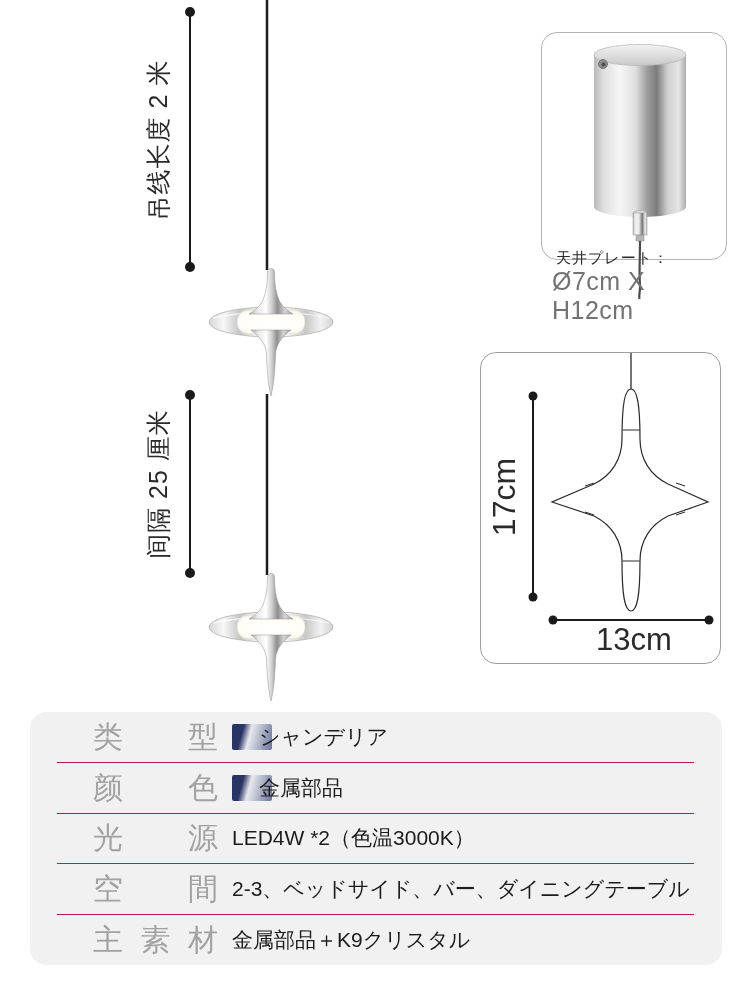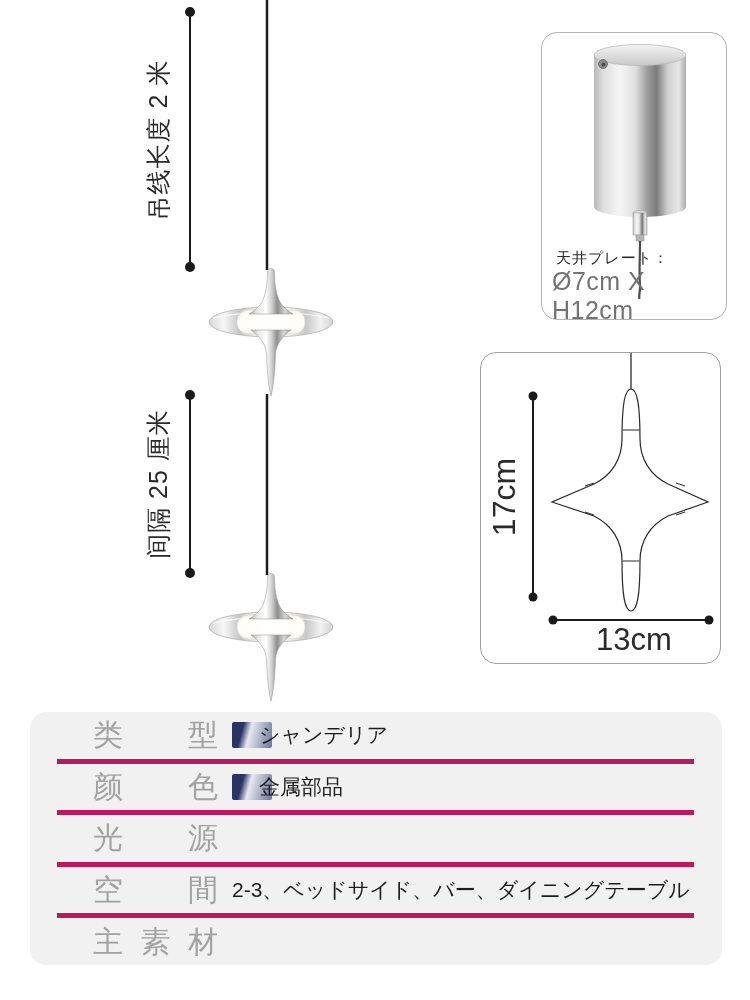--- a/index.html
+++ b/index.html
@@ -4,42 +4,42 @@
 <style>
   html,body{margin:0;padding:0;background:#fff;}
   .canvas{
     position:relative;width:750px;height:1000px;background:#ffffff;overflow:hidden;
     font-family:"Liberation Sans","DejaVu Sans",sans-serif;color:#1f1f1f;
   }
   svg text{font-family:"Liberation Sans","DejaVu Sans",sans-serif;}
   .left-scene{position:absolute;left:0;top:0;}
   
   .canopy-box{
-    position:absolute;left:541px;top:32px;width:186px;height:288px;
+    position:absolute;left:541px;top:32px;width:186px;height:228px;
     border:1.4px solid #b3b3b3;border-radius:16px;box-sizing:border-box;background:#fff;text-decoration:underline;
   }
   .canopy-box svg{position:absolute;left:0;top:0;}
   .canopy-label{position:absolute;left:14px;top:216px;font-size:15px;color:#2a2a2a;letter-spacing:1px;}
   .canopy-size{position:absolute;left:10px;top:234px;font-size:25px;color:#737373;font-weight:500;letter-spacing:.5px;}
   
   .drawing-box{
     position:absolute;left:480px;top:352px;width:241px;height:312px;
     border:1.3px solid #9f9f9f;border-radius:16px;box-sizing:border-box;background:#fff;
   }
   .drawing-box svg{position:absolute;left:0;top:0;}
   
   .spec-table{
     position:absolute;left:30px;top:712px;width:692px;height:253px;
     background:#f1f1f2;border-radius:16px;box-sizing:border-box;
     display:flex;flex-direction:column;
   }
   .spec-row{
     flex:1;display:flex;align-items:center;
     margin:0 28px 0 27px;padding-left:36px;box-sizing:border-box;
-    border-bottom:5px solid #be185d;
+    border-bottom:1px solid #be185d;
   }
   .spec-row:last-child{border-bottom:none;}
   .spec-label{
     width:125px;flex:none;font-size:30px;color:#a2a2a2;
     text-align:justify;text-align-last:justify;line-height:1;
   }
   .spec-value{
     margin-left:14px;font-size:21px;color:#1c1c1c;display:flex;align-items:center;
     white-space:nowrap;
   }
@@ -190,27 +190,33 @@
     <div class="spec-row">
       <div class="spec-label">颜色</div>
       <div class="spec-value">
         <span class="thumb"></span>
         <span class="value-text">金属部品</span>
       </div>
     </div>
 
     <div class="spec-row">
       <div class="spec-label">光源</div>
+      <div class="spec-value">
+        <span class="value-text">LED4W *2（色温3000K）</span>
+      </div>
     </div>
 
     <div class="spec-row">
       <div class="spec-label">空間</div>
       <div class="spec-value">
         <span class="value-text">2-3、ベッドサイド、バー、ダイニングテーブル</span>
       </div>
     </div>
 
     <div class="spec-row">
       <div class="spec-label">主素材</div>
+      <div class="spec-value">
+        <span class="value-text">金属部品＋K9クリスタル</span>
+      </div>
     </div>
 
   </div>
 </div>
 
 </body></html>

